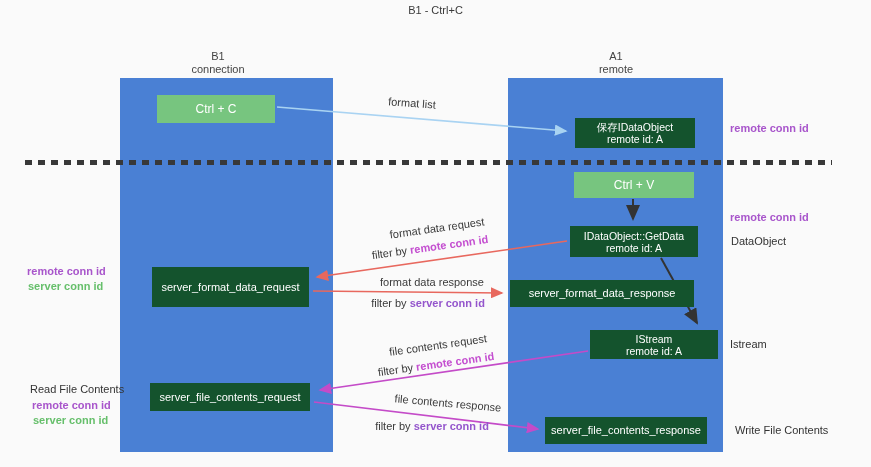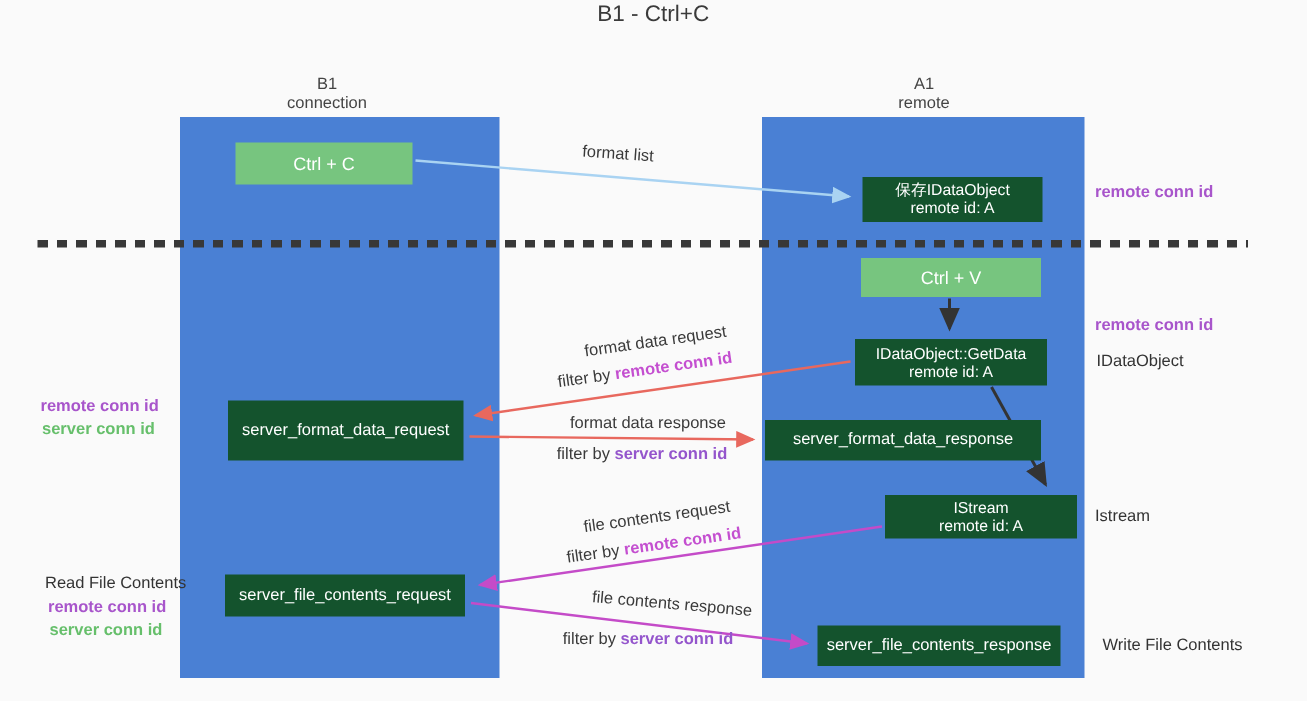--- a/index.html
+++ b/index.html
@@ -4,21 +4,21 @@
 <style>
   * { margin:0; padding:0; box-sizing:border-box; }
   html,body { background:#fafafa; }
   body { font-family:"Liberation Sans", sans-serif; }
   .canvas {
     position:relative; width:871px; height:467px; background:#fafafa;
     overflow:hidden;
   }
   .title {
     position:absolute; left:0; top:7; width:871px; text-align:center;
-    font-size:15px; color:#3a3a3a; line-height:20px;
+    font-size:11px; color:#3a3a3a; line-height:20px;
   }
   .lane-header {
     position:absolute; text-align:center; font-size:11px; color:#444;
     line-height:13px; width:120px;
   }
   .lane-header.left { left:158px; top:50px; }
   .lane-header.right { left:556px; top:50px; }
   .lane {
     position:absolute; top:78px; height:374px; background:#4a80d4;
   }
@@ -153,21 +153,21 @@
     <span>filter by </span><span class="magenta-t">remote conn id</span>
   </div>
 
   <div class="mlabel rot-pos5" style="left:448px; top:397px;">file contents response</div>
   <div class="mlabel" style="left:432px; top:420px;">
     <span>filter by </span><span class="violet-t">server conn id</span>
   </div>
 
   <div class="slabel purple" style="left:730px; top:122px;">remote conn id</div>
   <div class="slabel purple" style="left:730px; top:211px;">remote conn id</div>
-  <div class="slabel" style="left:731px; top:235px;">IDataObject</div>
+  <div class="slabel" style="left:731px; top:235px;">DataObject</div>
   <div class="slabel" style="left:730px; top:338px;">Istream</div>
   <div class="slabel" style="left:735px; top:424px;">Write File Contents</div>
 
   <div class="slabel purple" style="left:27px; top:265px;">remote conn id</div>
   <div class="slabel green-t" style="left:28px; top:280px;">server conn id</div>
   <div class="slabel" style="left:30px; top:383px;">Read File Contents</div>
   <div class="slabel purple" style="left:32px; top:399px;">remote conn id</div>
   <div class="slabel green-t" style="left:33px; top:414px;">server conn id</div>
 
 </div>

